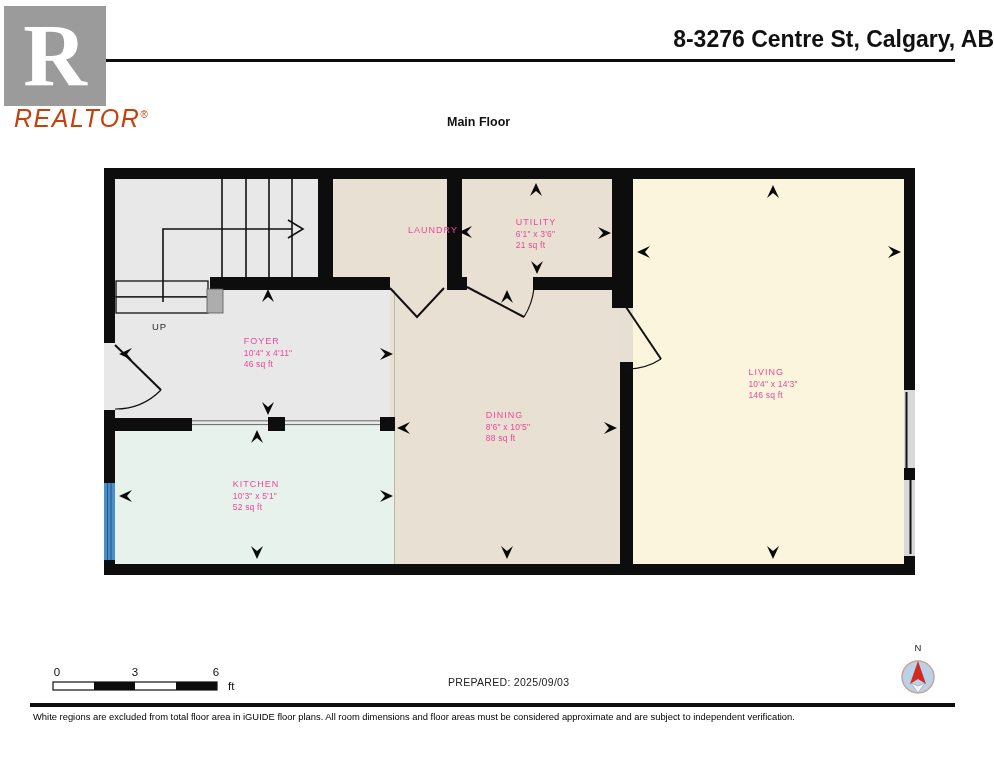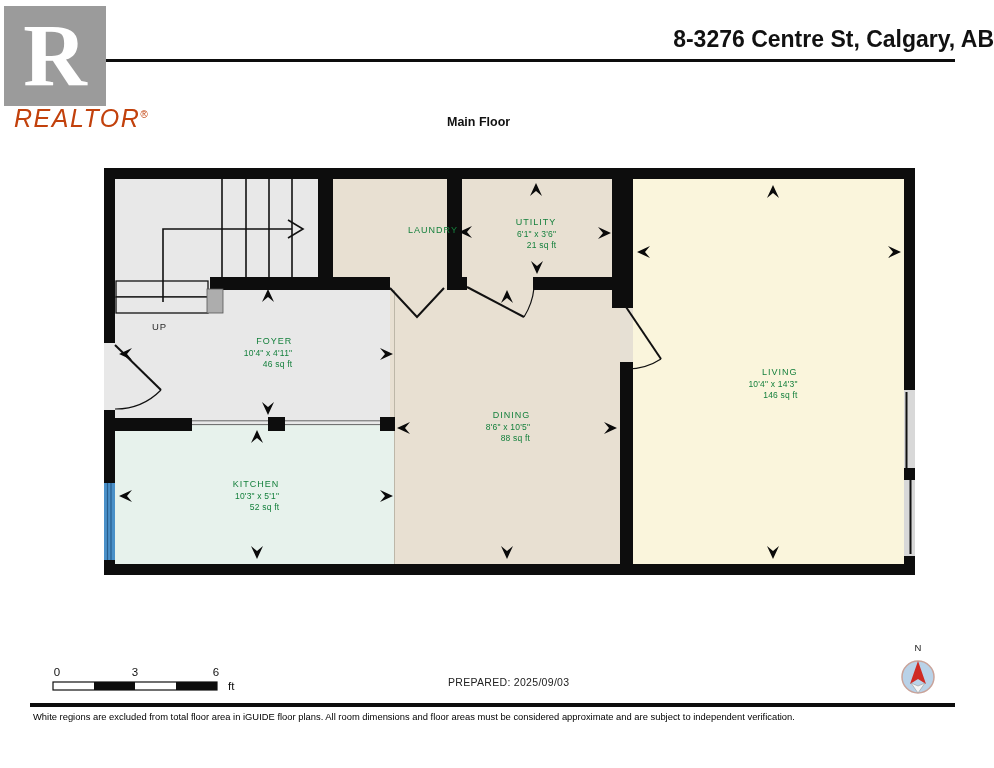--- a/index.html
+++ b/index.html
@@ -14,21 +14,21 @@
   .logo-r{color:#ffffff;font-family:"Liberation Serif", serif;font-weight:bold;
     font-size:88px;line-height:88px;}
   .brand-text{left:14px;top:104px;font-size:25px;color:#c2410c;letter-spacing:1.5px;z-index:3;font-style:italic;}
   .brand-text sup{font-size:10px;}
   .page-title{left:0;right:0;top:26px;text-align:right;font-size:23px;font-weight:bold;z-index:3;}
   .header-rule{left:37px;top:59px;width:918px;height:2.5px;background:#0d0d0d;z-index:2;}
   .floor-info{left:447px;top:67px;display:flex;gap:12px;z-index:3;font-size:12.5px;margin-top:48px;}
   .floor-info .flabel{font-weight:bold;}
   .floor-info .areas{display:flex;flex-direction:column;line-height:17px;}
   
-  .room-label{transform:translateX(-50%);text-align:right;color:#15803d;z-index:2;white-space:nowrap;}
+  .room-label{transform:translateX(-50%);text-align:left;color:#ec4899;z-index:2;white-space:nowrap;}
   .room-label .rname{font-size:9px;letter-spacing:1px;line-height:11.5px;}
   .room-label .rdims,.room-label .rarea{font-size:8.5px;letter-spacing:0.2px;line-height:11px;}
   .rl-laundry{left:385px;top:225px;margin-left:48px;}
   .rl-utility{left:536px;top:217px;}
   .rl-foyer{left:268px;top:336px;}
   .rl-dining{left:508px;top:410px;}
   .rl-kitchen{left:256px;top:479px;}
   .rl-living{left:773px;top:367px;}
   .up-label{left:152px;top:321px;font-size:9.5px;letter-spacing:1px;color:#2b2b2b;z-index:2;}
   

